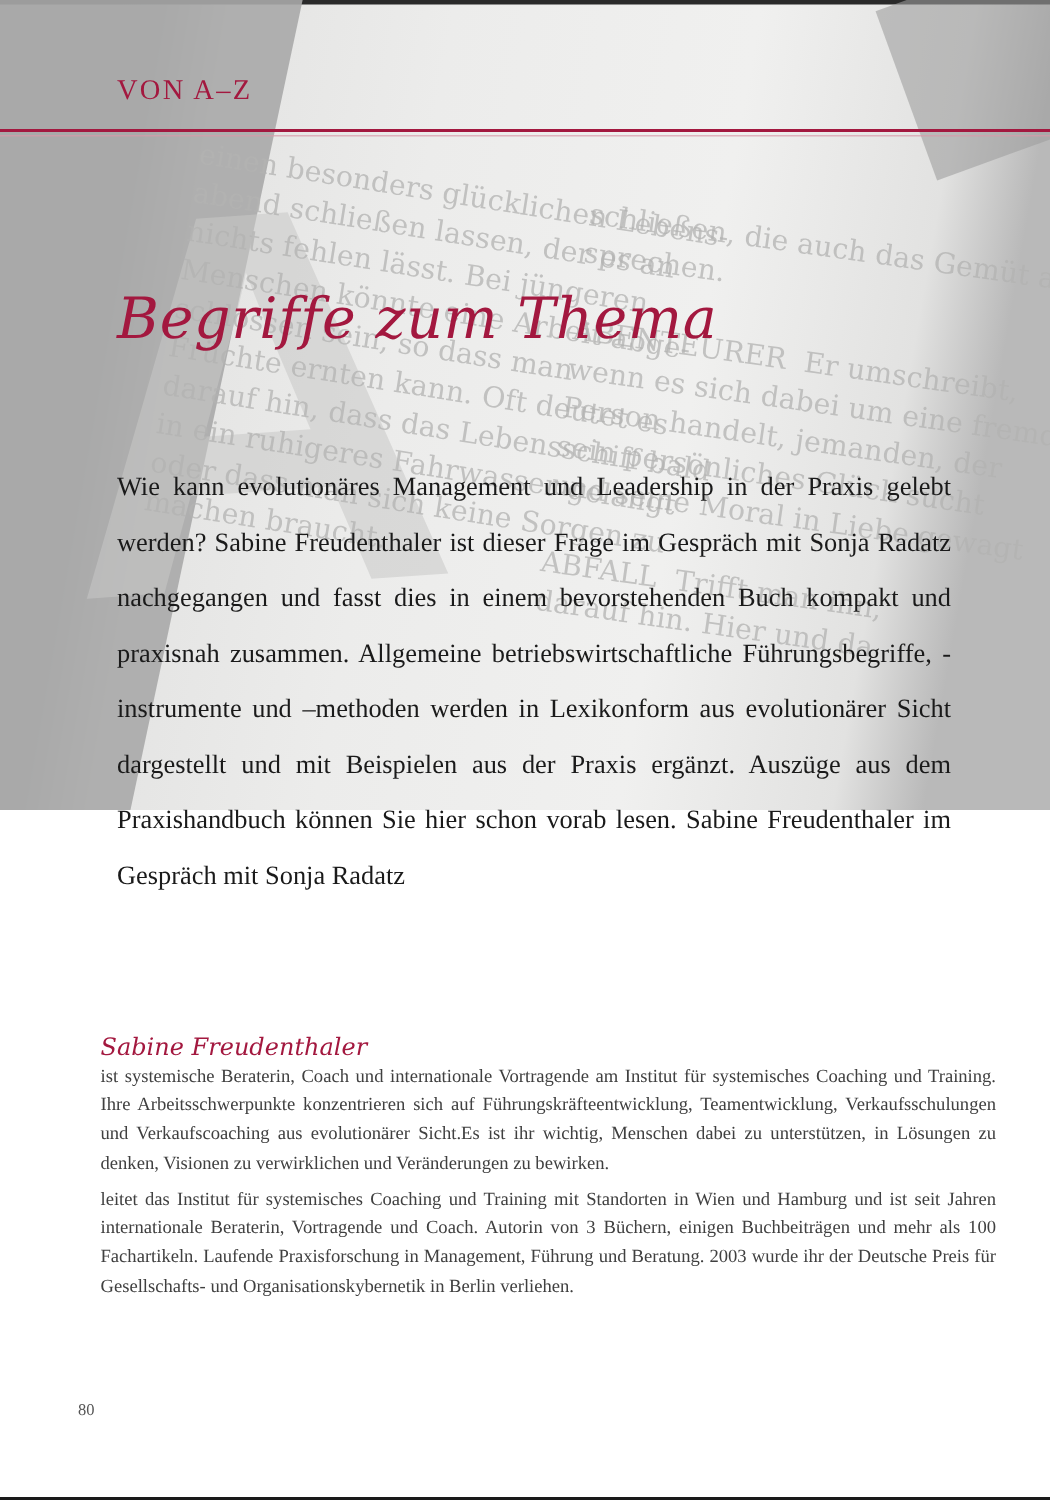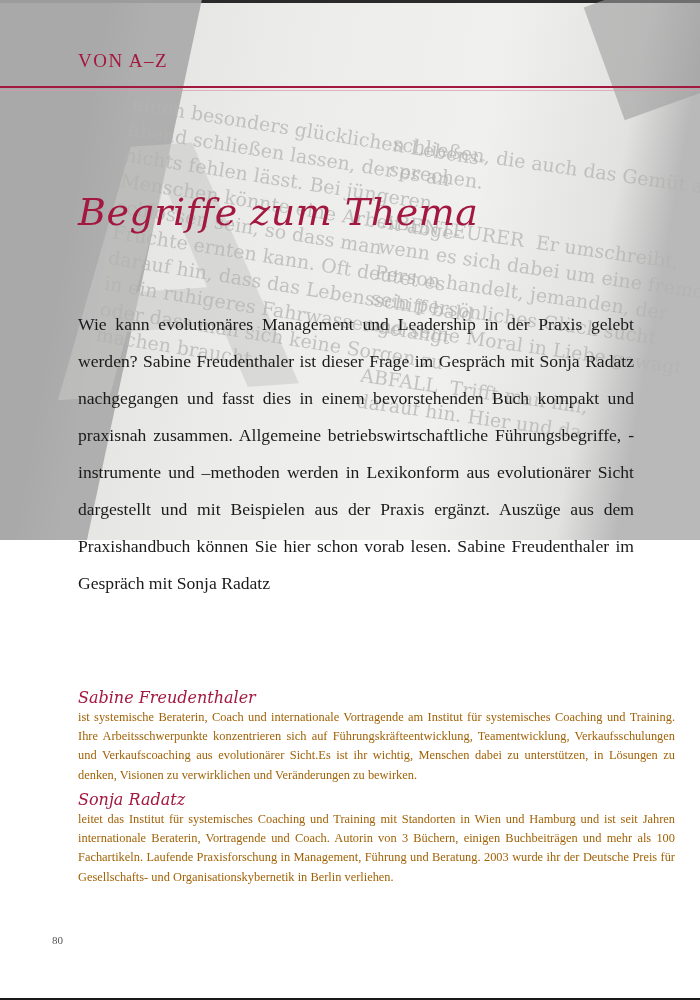--- a/index.html
+++ b/index.html
@@ -22,23 +22,23 @@
     .red-rule2 { position:absolute; left:0; top:90px; width:700px; height:1px; background:#d89aa9; opacity:.7; }
 
     
     .title { position:absolute; left:78px; top:187px; font-family:"DejaVu Serif", serif; font-style:italic; color:#a3183f; font-size:38px; line-height:50px; letter-spacing:.5px; }
     .title .l2 { display:block; margin-left:-10px; }
 
     
     .intro { position:absolute; left:78px; top:306px; width:556px; font-family:"Liberation Serif", serif; font-size:17.6px; line-height:37px; color:#1a1a1a; text-align:justify; }
 
     
-    .bio { position:absolute; left:78px; width:600px; }
+    .bio { position:absolute; left:67px; width:600px; }
     .bio .name { font-family:"DejaVu Serif", serif; font-style:italic; color:#a3183f; font-size:16px; line-height:20px; }
-    .bio .text { font-family:"Liberation Serif", serif; font-size:12.4px; line-height:19.2px; color:#a16207; text-align:justify; width:597px; }
+    .bio .text { font-family:"Liberation Serif", serif; font-size:12.4px; line-height:19.2px; color:#404040; text-align:justify; width:597px; }
     .bio1 { top:688px; }
     .bio2 { top:790px; }
 
     .page-number { position:absolute; left:52px; top:934px; font-family:"Liberation Serif", serif; font-size:11px; color:#555; }
     .bottombar { position:absolute; left:0; bottom:0; width:700px; height:2px; background:#1a1a1a; }
   </style>
 </head>
 <body>
 
 <div class="photo">
@@ -78,18 +78,17 @@
 </h1>
 
 <p class="intro" style="margin:0;">Wie kann evolutionäres Management und Leadership in der Praxis gelebt werden? Sabine Freudenthaler ist dieser Frage im Gespräch mit Sonja Radatz nachgegangen und fasst dies in einem bevorstehenden Buch kompakt und praxisnah zusammen. Allgemeine betriebswirtschaftliche Führungsbegriffe, -instrumente und –methoden werden in Lexikonform aus evolutionärer Sicht dargestellt und mit Beispielen aus der Praxis ergänzt. Auszüge aus dem Praxishandbuch können Sie hier schon vorab lesen. Sabine Freudenthaler im Gespräch mit Sonja Radatz</p>
 
 <div class="bio bio1">
   <div class="name">Sabine Freudenthaler</div>
   <div class="text">ist systemische Beraterin, Coach und internationale Vortragende am Institut für systemisches Coaching und Training. Ihre Arbeitsschwerpunkte konzentrieren sich auf Führungskräfteentwicklung, Teamentwicklung, Verkaufsschulungen und Verkaufscoaching aus evolutionärer Sicht.Es ist ihr wichtig, Menschen dabei zu unterstützen, in Lösungen zu denken, Visionen zu verwirklichen und Veränderungen zu bewirken.</div>
 </div>
 
 <div class="bio bio2">
-  <div class="name">Sonja Radatz</div>
   <div class="text">leitet das Institut für systemisches Coaching und Training mit Standorten in Wien und Hamburg und ist seit Jahren internationale Beraterin, Vortragende und Coach. Autorin von 3 Büchern, einigen Buchbeiträgen und mehr als 100 Fachartikeln. Laufende Praxisforschung in Management, Führung und Beratung. 2003 wurde ihr der Deutsche Preis für Gesellschafts- und Organisationskybernetik in Berlin verliehen.</div>
 </div>
 
 <div class="page-number">80</div>
 <div class="bottombar"></div>
 
 </body></html>

